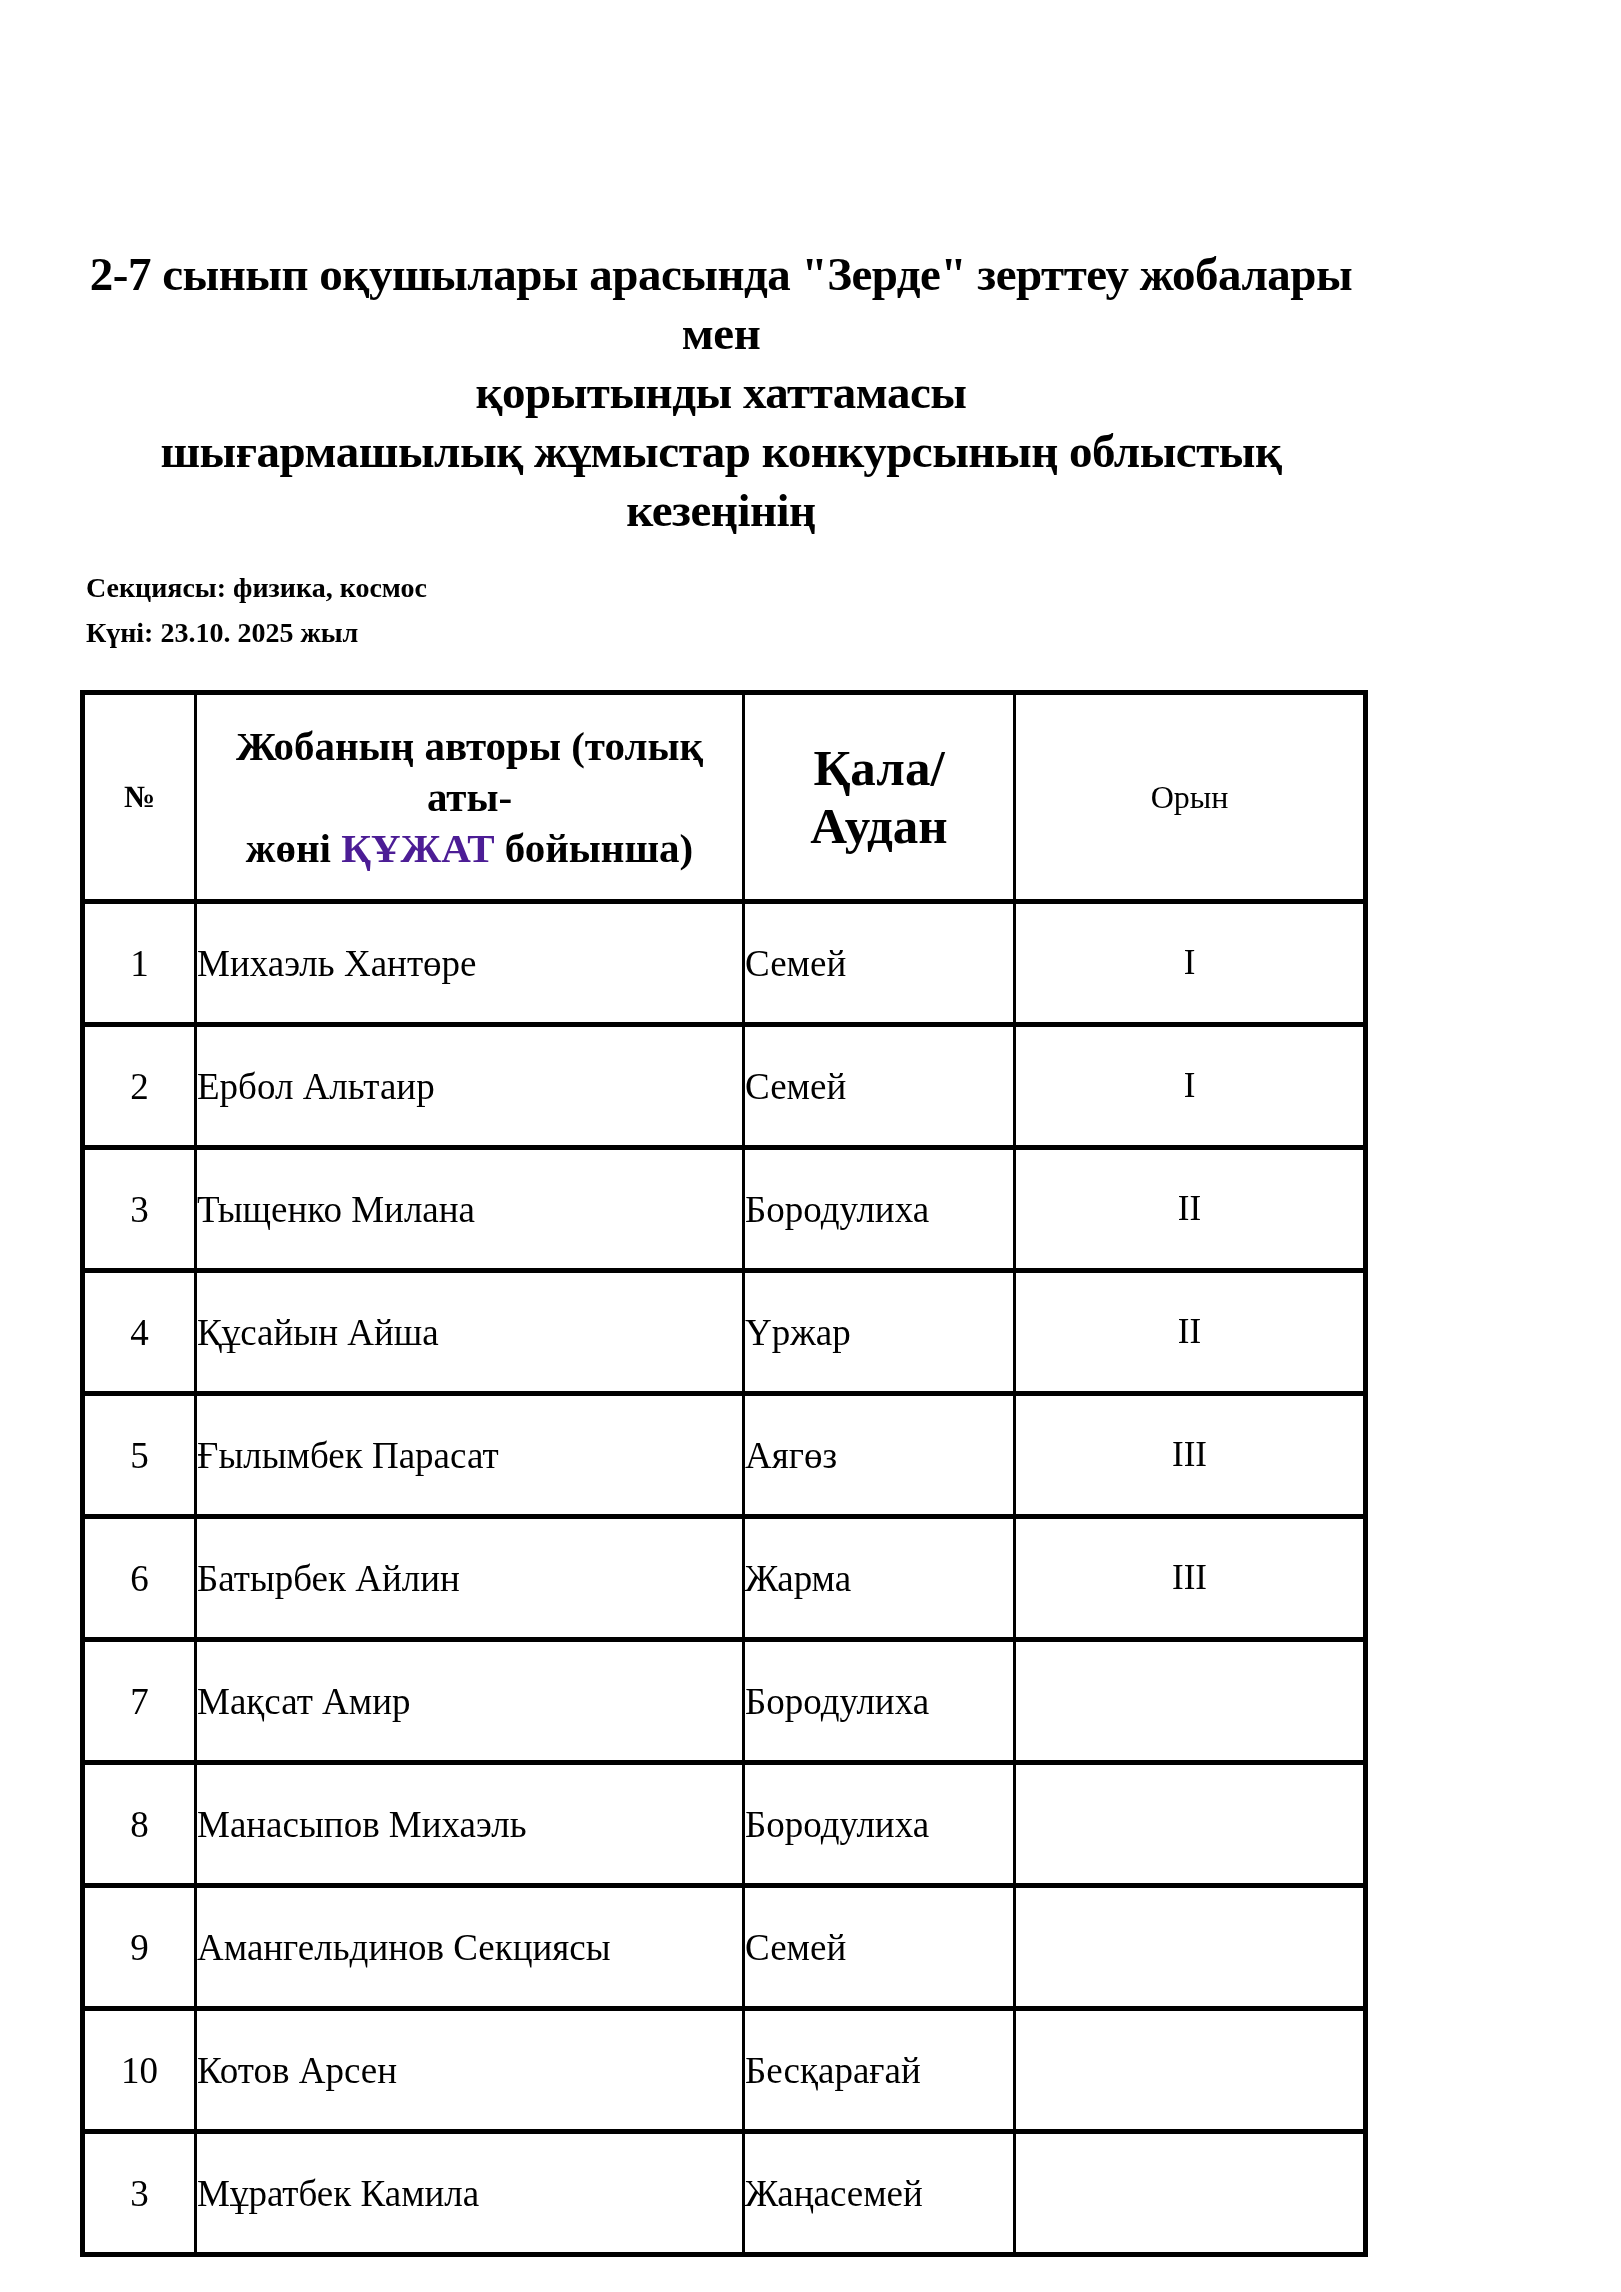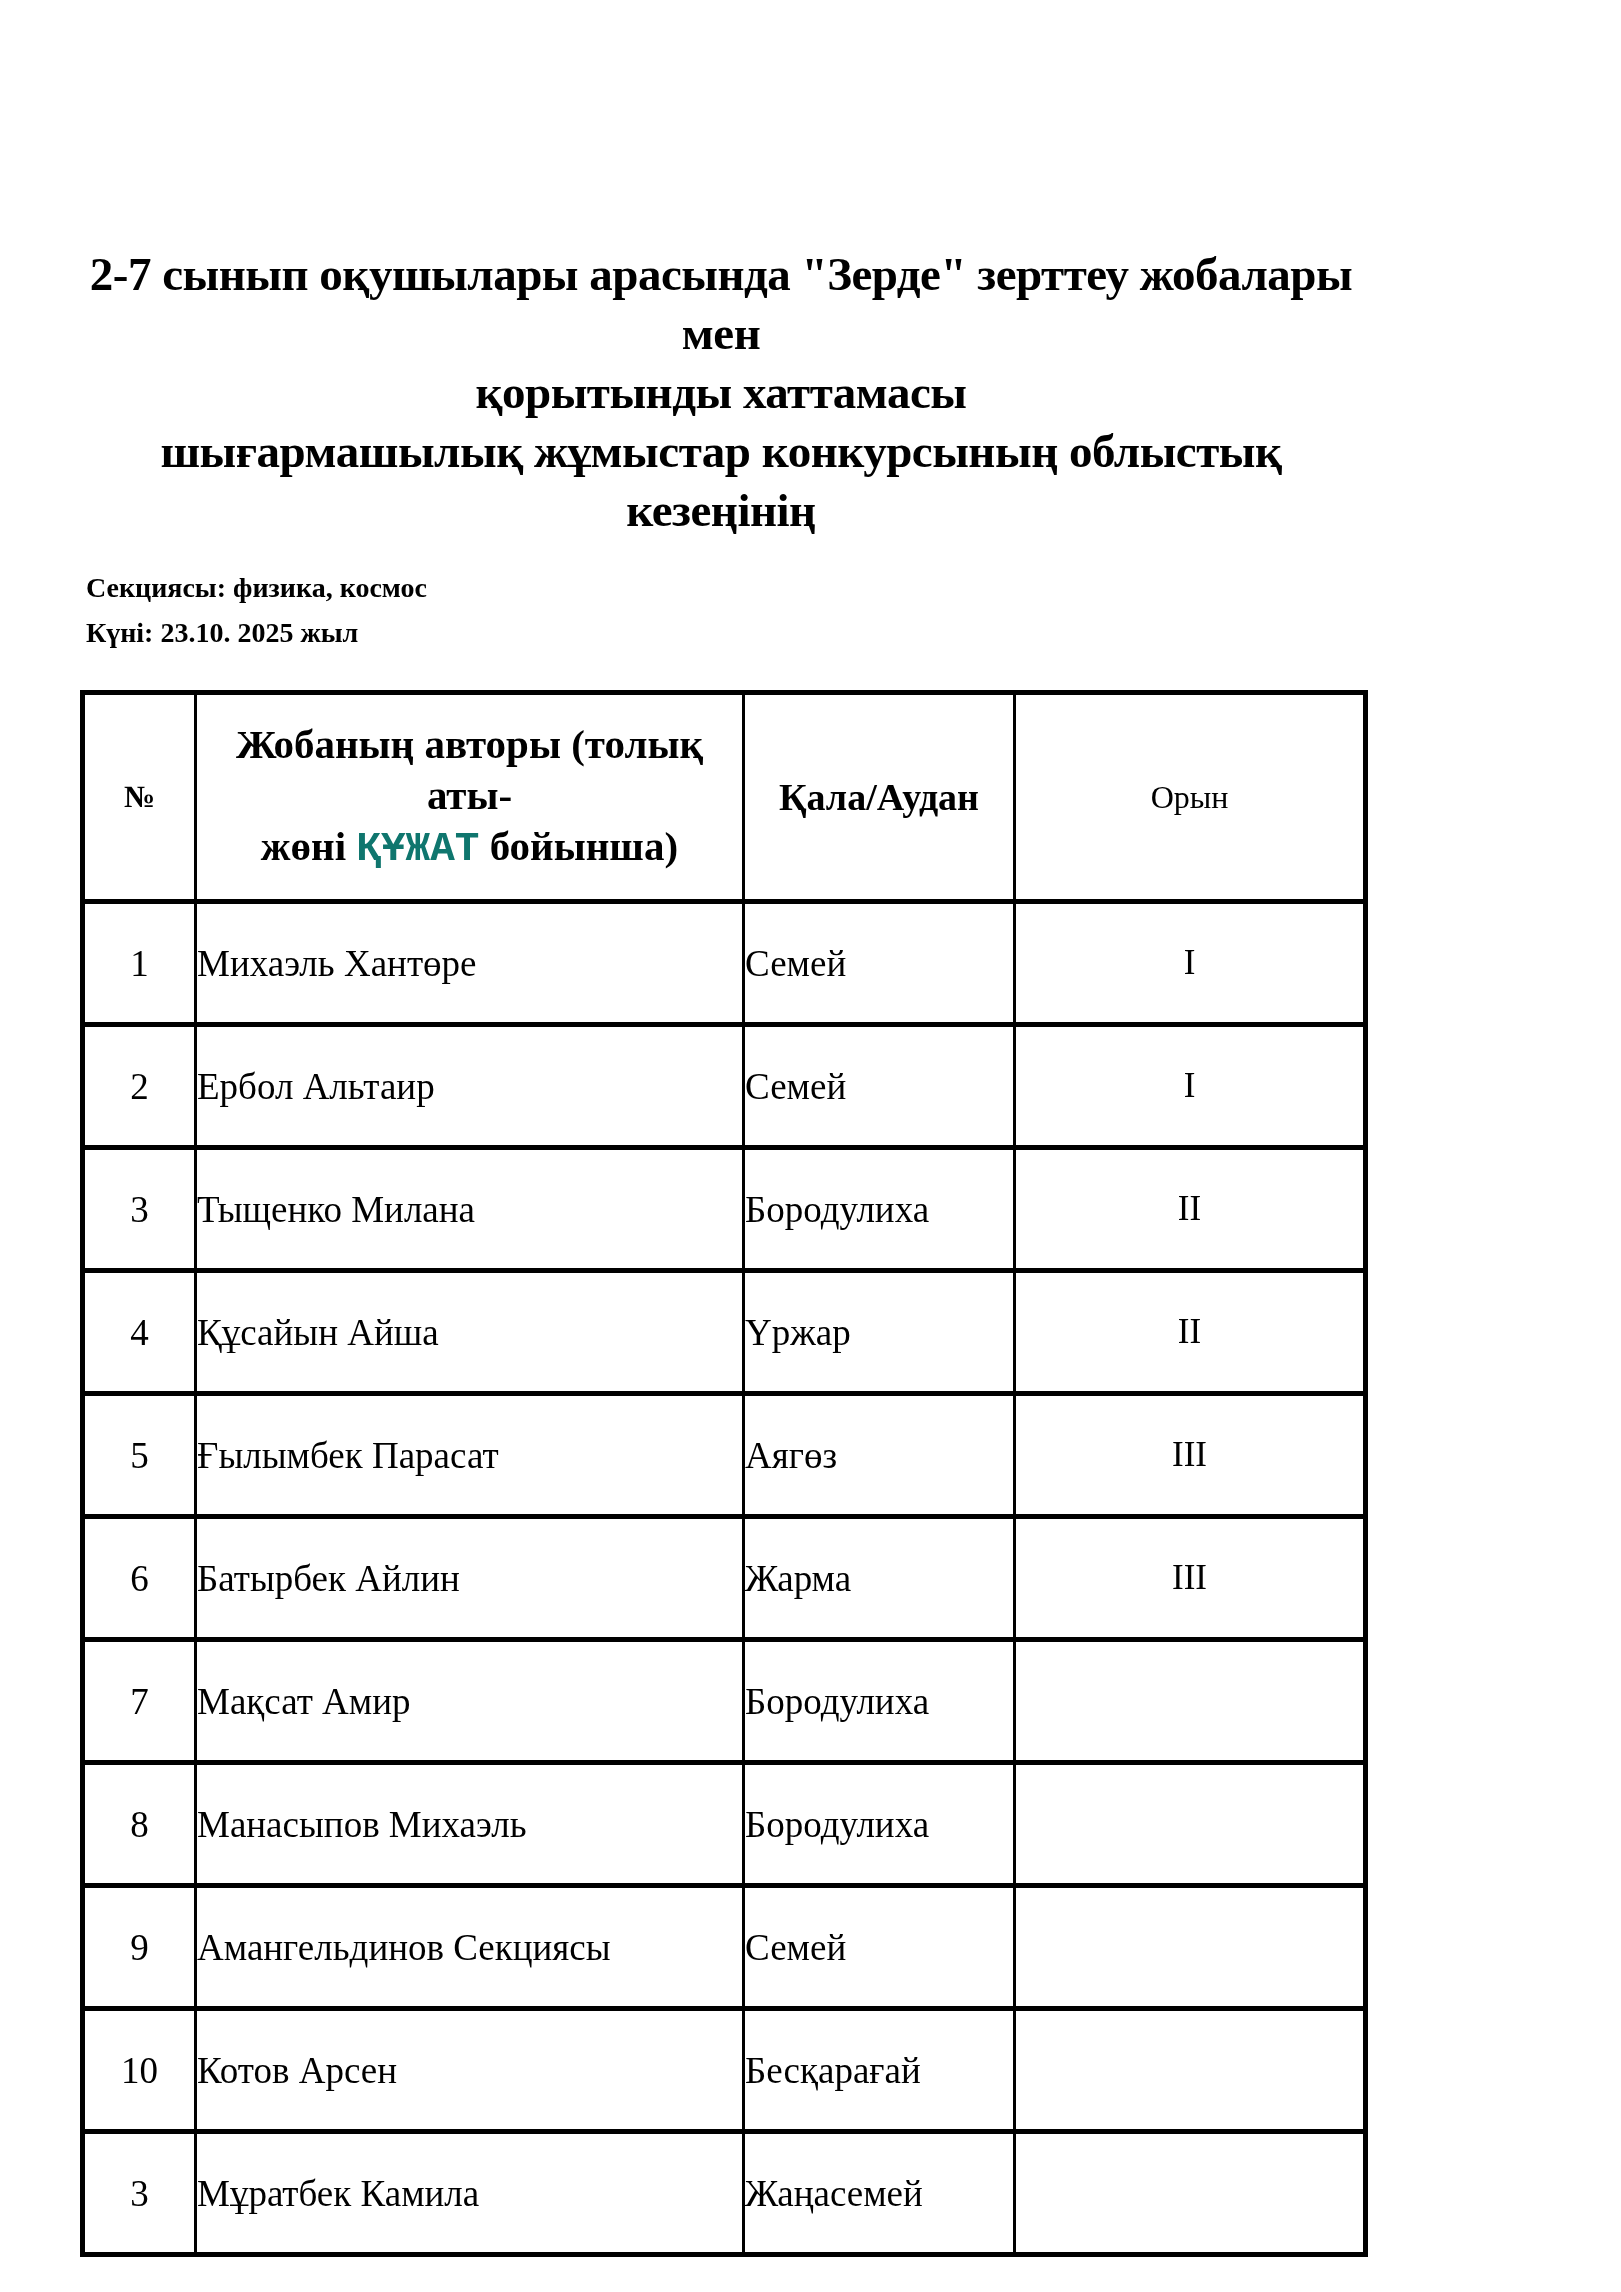--- a/index.html
+++ b/index.html
@@ -46,32 +46,31 @@
     border-width: 5.9px 3.9px;
     vertical-align: middle;
     padding: 0;
     overflow: hidden;
   }
   tr.header-row { height: 209px; }
   tr.data-row   { height: 123px; }
 
   td.h-number  { text-align: center; font-weight: bold; font-size: 31px; }
   td.h-author  { text-align: center; font-weight: bold; font-size: 41px; line-height: 51px; }
-  td.h-city    { text-align: center; font-weight: bold; font-size: 38px; }
+  td.h-city    { text-align: center; font-weight: bold; font-size: 51px; }
   td.h-place   { text-align: center; font-weight: normal; font-size: 32px; }
 
   td.c-number  { text-align: center; font-size: 37px; }
   td.c-author  { text-align: left; font-size: 37px; padding-left: 11.8px; }
   td.c-city    { text-align: left; font-size: 37px; }
   td.c-place   { text-align: center; font-size: 35px; }
 
   .emphasis-red {
-    color: #0f766e;
+    color: #4c1d95;
     font-weight: bold;
-    font-family: Liberation Mono, monospace;
   }
 </style>
 </head>
 <body>
 
 <div class="content">
 
   <div class="doc-title">
     <div>2-7 сынып оқушылары арасында "Зерде" зерттеу жобалары мен</div>
     <div>қорытынды хаттамасы</div>

